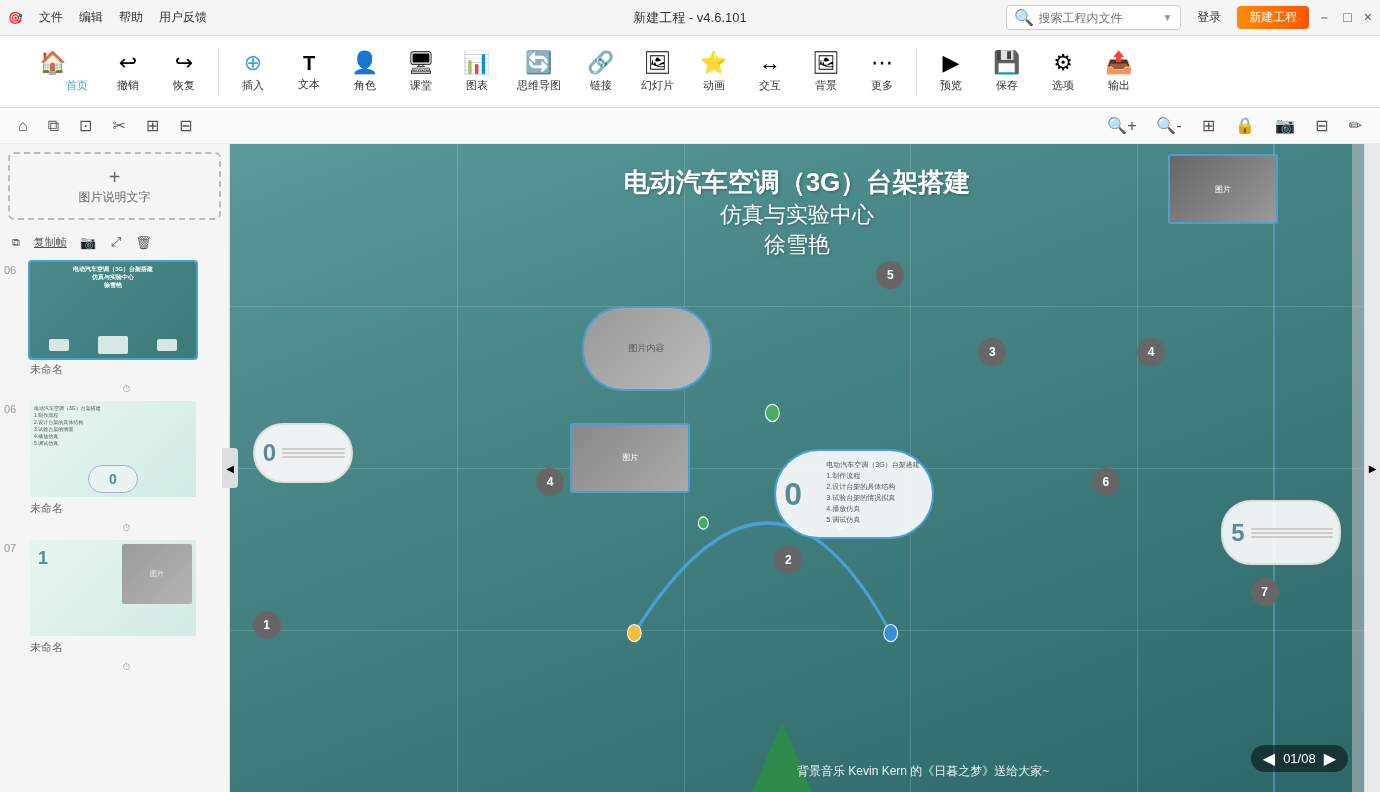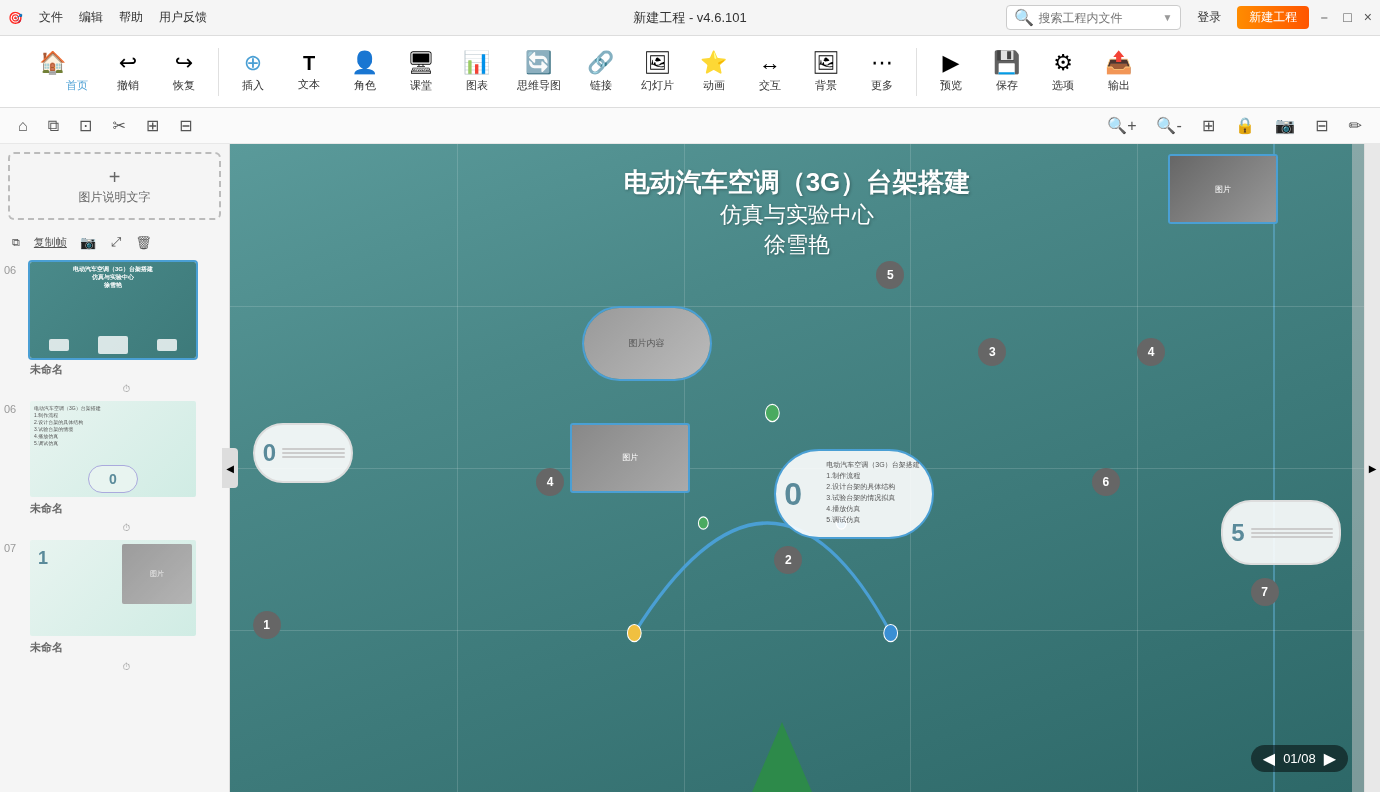--- a/index.html
+++ b/index.html
@@ -66,21 +66,21 @@
 
     #slides-list { flex: 1; overflow-y: auto; padding: 4px; }
     .slide-item { display: flex; align-items: flex-start; gap: 6px; margin-bottom: 4px; cursor: pointer; }
     .slide-number { font-size: 11px; color: #999; min-width: 18px; padding-top: 4px; }
     .slide-thumb-container { flex: 1; }
     .slide-thumb {
       width: 170px; height: 100px; border-radius: 4px; overflow: hidden;
       border: 2px solid transparent; position: relative;
     }
     .slide-thumb.active { border-color: #4a9fd4; }
-    .slide-name { font-size: 11px; color: #666; margin-top: 2px; padding-left: 2px; font-weight: bold; }
+    .slide-name { font-size: 11px; color: #666; margin-top: 2px; padding-left: 2px; }
     .slide-time { display: flex; justify-content: center; padding: 2px 0 4px 24px; }
     .slide-time span { font-size: 10px; color: #999; }
 
     
     #collapse-handle {
       position: absolute; left: 222px; top: 50%; transform: translateY(-50%);
       width: 16px; height: 40px; background: #ddd; border-radius: 0 4px 4px 0;
       display: flex; align-items: center; justify-content: center;
       cursor: pointer; z-index: 10;
     }
@@ -418,21 +418,21 @@
         <div style="width:100%;height:100%;background:linear-gradient(135deg,#666,#999);display:flex;align-items:center;justify-content:center;font-size:8px;color:#fff;">图片</div>
       </div>
     </div>
 
     <div class="canvas-img-frame" style="left:30%;top:43%;width:120px;height:70px;border:2px solid #4a9fd4;">
       <div class="img-placeholder">
         <div style="width:100%;height:100%;background:linear-gradient(135deg,#888,#aaa);display:flex;align-items:center;justify-content:center;font-size:8px;color:#fff;">图片</div>
       </div>
     </div>
 
-    <div style="position:absolute;left:31%;top:25%;width:130px;height:75px;background:rgba(255,255,255,0.85);border:2px solid #4a9fd4;border-radius:40px;overflow:hidden;">
+    <div style="position:absolute;left:31%;top:25%;width:130px;height:85px;background:rgba(255,255,255,0.85);border:2px solid #4a9fd4;border-radius:40px;overflow:hidden;">
       <div style="width:100%;height:100%;background:linear-gradient(135deg,#999,#bbb);display:flex;align-items:center;justify-content:center;font-size:9px;color:#555;">图片内容</div>
     </div>
 
     <div style="position:absolute;left:48%;top:47%;width:160px;height:90px;background:rgba(255,255,255,0.9);border:2px solid #4a9fd4;border-radius:45px;padding:8px 12px;">
       <div style="position:absolute;left:8px;top:50%;transform:translateY(-50%);font-size:32px;color:#5a8a9a;font-weight:bold;">0</div>
       <div style="position:absolute;left:50px;top:8px;right:8px;">
         <div style="font-size:7px;color:#555;line-height:1.6;">
           电动汽车空调（3G）台架搭建<br>
           1.制作流程<br>
           2.设计台架的具体结构<br>
@@ -459,20 +459,21 @@
         <div style="height:2px;background:#ccc;margin:2px 0;border-radius:2px;"></div>
         <div style="height:2px;background:#ccc;margin:2px 0;border-radius:2px;"></div>
       </div>
     </div>
 
 
     <div style="position:absolute;bottom:0;left:46%;width:60px;height:70px;overflow:hidden;">
       <div style="position:absolute;bottom:0;left:50%;transform:translateX(-50%);width:0;height:0;border-left:30px solid transparent;border-right:30px solid transparent;border-bottom:70px solid #2d8a4a;"></div>
     </div>
 
+    <div class="bg-music-text" style="position:absolute;bottom:12px;right:220px;font-size:12px;color:rgba(255,255,255,0.9);">背景音乐 Kevin Kern 的《日暮之梦》送给大家~</div>
 
     <div class="nav-overlay">
       <span class="nav-btn">◀</span>
       <span>01/08</span>
       <span class="nav-btn">▶</span>
     </div>
 
     <div style="position:absolute;right:0;top:0;bottom:0;width:12px;background:#ccc;opacity:0.5;"></div>
   </div>
 

